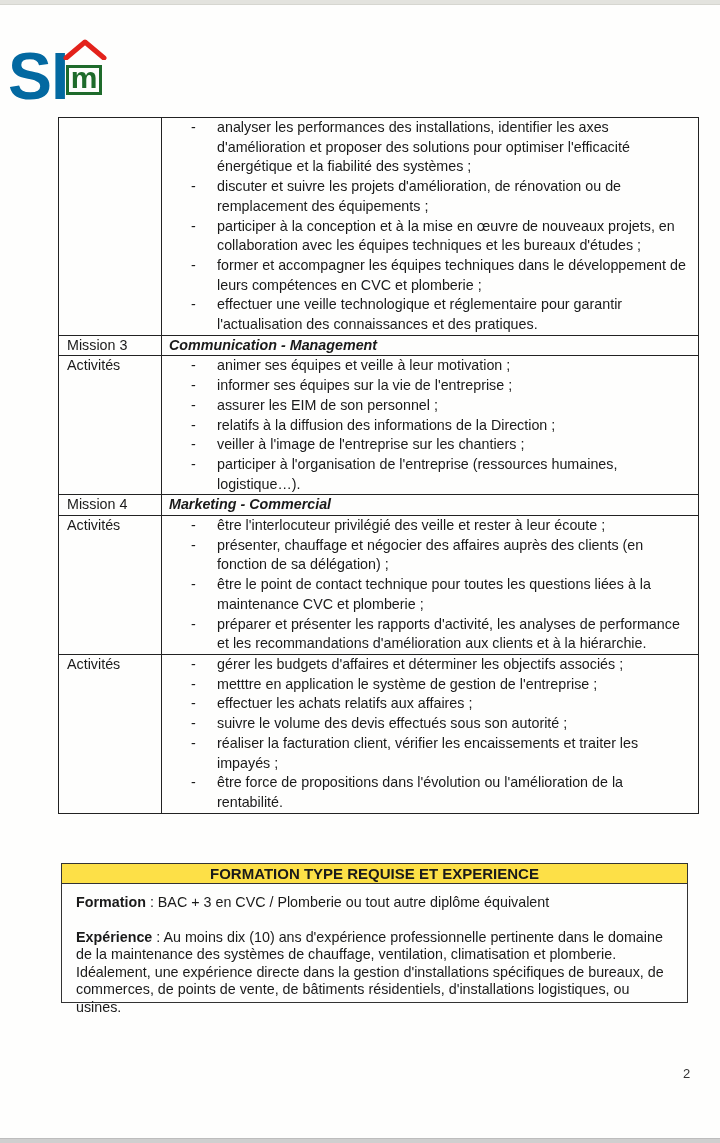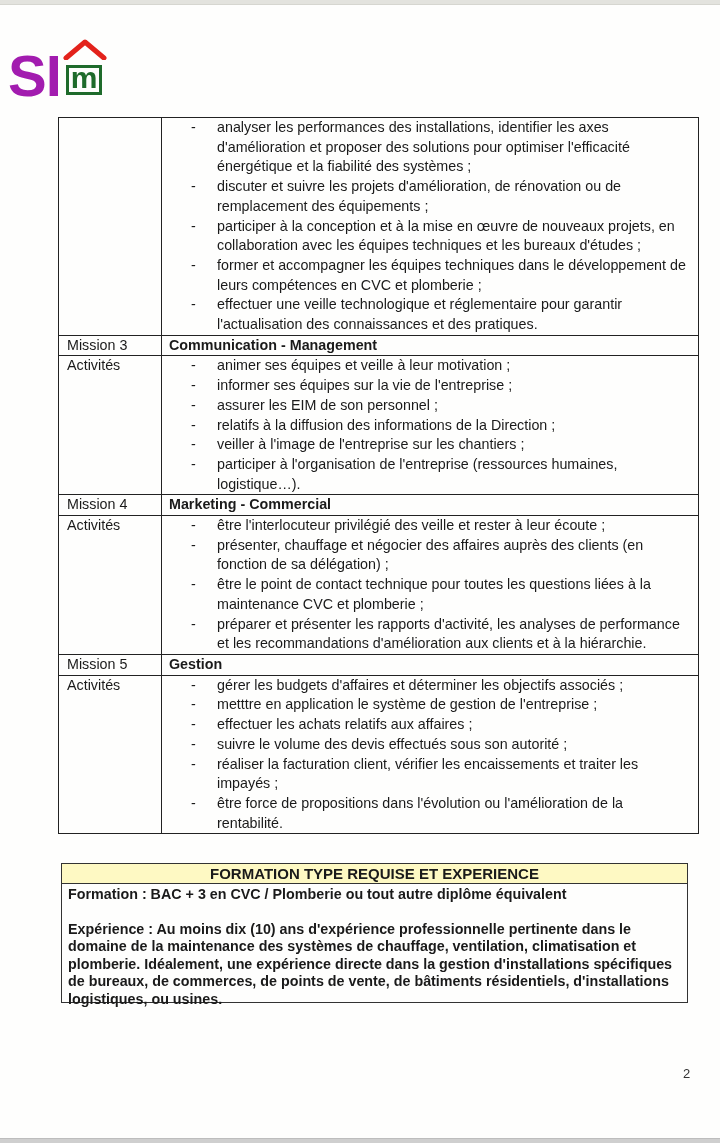--- a/index.html
+++ b/index.html
@@ -6,44 +6,44 @@
   body {
     width: 720px; height: 1143px; position: relative; overflow: hidden;
     background: #fefefd;
     font-family: "Liberation Sans", sans-serif;
     color: #1a1a1a;
   }
   .top-bar { position: absolute; left: 0; top: 0; width: 720px; height: 4px; background: #e3e3de; border-bottom: 1px solid #d6d6d0; }
   .bottom-bar { position: absolute; left: 0; bottom: 0; width: 720px; height: 4px; background: #cfcfcf; border-top: 1px solid #bdbdbd; }
 
   .logo { position: absolute; left: 8px; top: 36px; width: 175px; height: 66px; }
-  .logo .lt { position: absolute; top: 14px; font-weight: bold; font-size: 58px; line-height: 52px; color: #a21caf; letter-spacing: -1px; }
+  .logo .lt { position: absolute; top: 14px; font-weight: bold; font-size: 66px; line-height: 52px; color: #0369a1; letter-spacing: -1px; }
   .logo .roof { position: absolute; left: 55px; top: 2px; width: 44px; height: 22px; }
   .logo .mbox { position: absolute; left: 58px; top: 29px; width: 36px; height: 30px; border: 3px solid #1e6b2b; box-sizing: border-box; }
   .logo .mbox span { position: absolute; left: 0; right: 0; top: -7px; text-align: center; font-size: 30px; font-weight: bold; color: #1e6b2b; }
 
   table.missions {
     position: absolute; left: 58px; top: 117px; width: 641px;
     border-collapse: collapse; font-size: 14.3px; line-height: 19.7px;
   }
   table.missions td { border: 1px solid #222; vertical-align: top; padding: 0; }
   table.missions td.c1 { width: 94px; padding-left: 8px; font-weight: normal; }
   table.missions td.c2 { padding-left: 0; }
-  td.title-cell { font-weight: bold; padding-left: 7px !important; }
+  td.title-cell { font-weight: bold; padding-left: 7px !important; font-style: italic; }
   ul.acts { list-style: none; margin: 0; padding: 0 8px 0 0; }
   ul.acts li { position: relative; padding-left: 55px; }
   ul.acts li .dash { position: absolute; left: 29px; top: 0; }
 
   .formation {
     position: absolute; left: 61px; top: 863px; width: 627px; height: 140px;
     border: 1px solid #333; box-sizing: border-box; font-size: 14.3px; line-height: 17.5px;
   }
-  .formation .head { background: #fef9c3; border-bottom: 1px solid #333; text-align: center; font-weight: bold; font-size: 15px; line-height: 19px; }
+  .formation .head { background: #fde047; border-bottom: 1px solid #333; text-align: center; font-weight: bold; font-size: 15px; line-height: 19px; }
   .formation .body { padding: 2px 6px; }
-  .formation p { margin: 0; font-weight: bold; }
+  .formation p { margin: 8px; }
   .formation p.gap { margin-top: 17px; }
   .page-num { position: absolute; left: 683px; top: 1066px; font-size: 13px; color: #333; }
 </style>
 </head>
 <body>
 
 <div class="top-bar"></div>
 
 <div class="logo">
   <span class="lt" style="left:0">SI</span>
@@ -99,24 +99,20 @@
         <ul class="acts">
           <li><span class="dash">-</span><span>être l'interlocuteur privilégié des veille  et rester à leur écoute ;</span></li>
           <li><span class="dash">-</span><span>présenter, chauffage et négocier des affaires auprès des clients (en fonction de sa délégation) ;</span></li>
           <li><span class="dash">-</span><span>être le point de contact technique pour toutes les questions liées à la maintenance CVC et plomberie ;</span></li>
           <li><span class="dash">-</span><span>préparer et présenter les rapports d'activité, les analyses de performance et les recommandations d'amélioration aux clients et à la hiérarchie.</span></li>
         </ul>
       </td>
     </tr>
 
     <tr>
-      <td class="c1">Mission 5</td>
-      <td class="c2 title-cell">Gestion</td>
-    </tr>
-    <tr>
       <td class="c1">Activités</td>
       <td class="c2">
         <ul class="acts">
           <li><span class="dash">-</span><span>gérer les budgets d'affaires et déterminer les objectifs associés ;</span></li>
           <li><span class="dash">-</span><span>metttre en application le système de gestion de l'entreprise ;</span></li>
           <li><span class="dash">-</span><span>effectuer les achats relatifs aux affaires ;</span></li>
           <li><span class="dash">-</span><span>suivre le volume des devis effectués sous son autorité ;</span></li>
           <li><span class="dash">-</span><span>réaliser la facturation client, vérifier les encaissements et traiter les impayés ;</span></li>
           <li><span class="dash">-</span><span>être force de propositions dans l'évolution ou l'amélioration de la rentabilité.</span></li>
         </ul>

